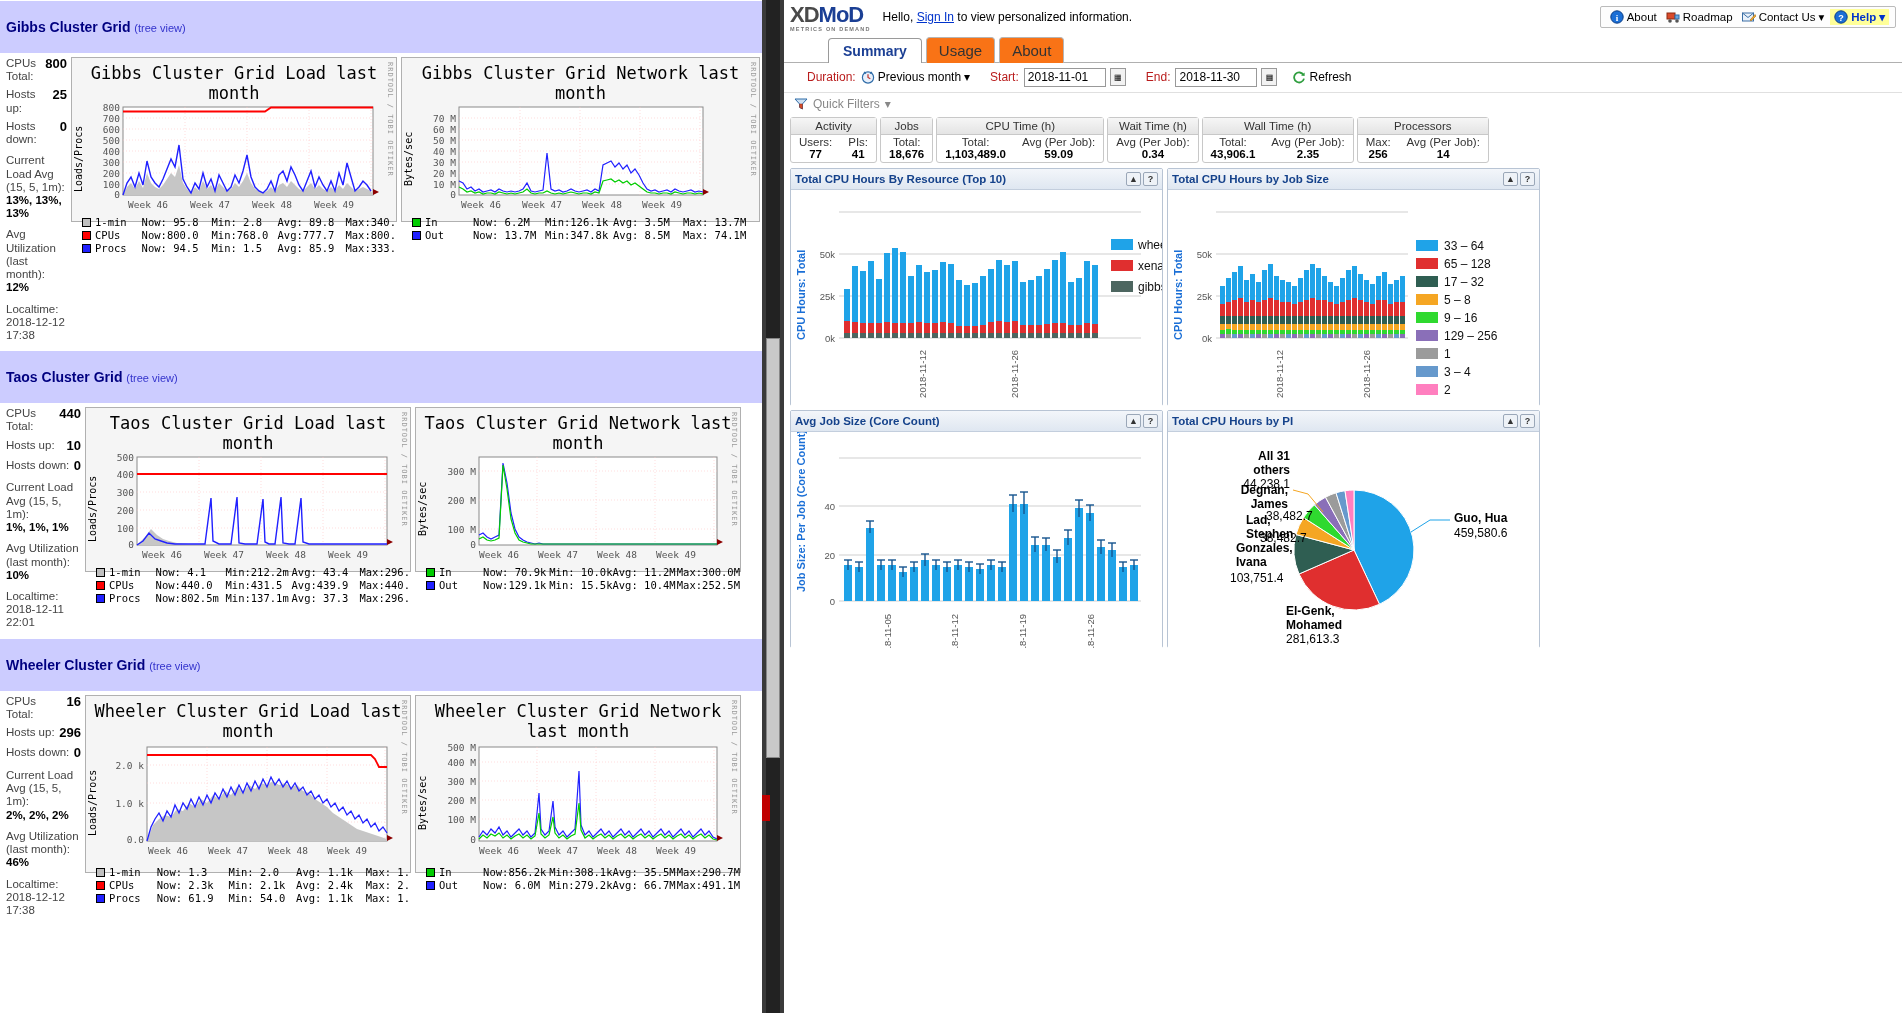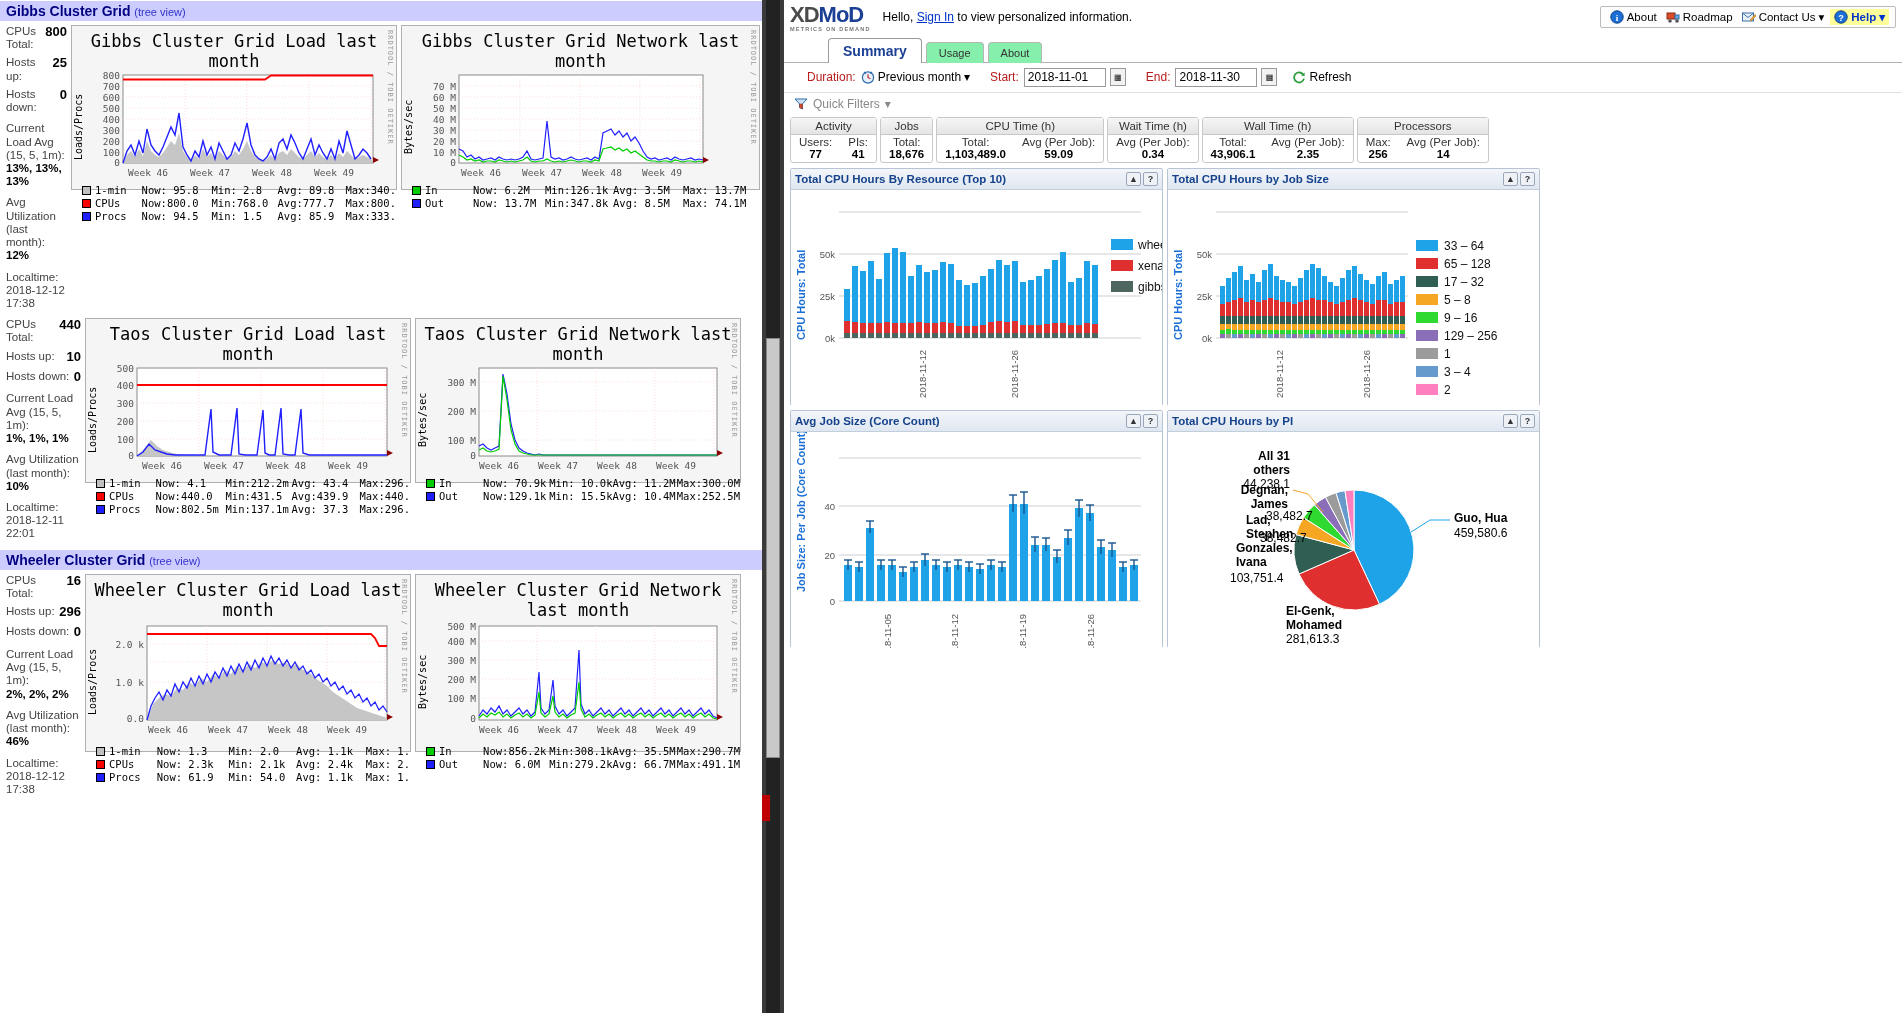--- a/index.html
+++ b/index.html
@@ -7,21 +7,21 @@
   body {
     width:1902px; height:1013px; overflow:hidden;
     font-family:"Liberation Sans", sans-serif; font-size:12px; color:#000;
     background:#fff;
   }
   .app { display:flex; width:1902px; height:1013px; }
 
   
   .ganglia { width:762px; height:1013px; position:relative; background:#fff; overflow:hidden; }
   .grid-header {
-    background:#ccccff; padding:2px 6px; font-weight:bold; font-size:14px;
+    background:#ccccff; padding:18px 6px; font-weight:bold; font-size:14px;
     color:#000080; border-top:1px solid #fff;
   }
   .grid-header .treeview { font-weight:normal; font-size:11px; color:#3333cc; }
   .grid-body { display:flex; }
   .grid-stats { width:85px; padding:4px 4px 4px 6px; font-size:11.5px; color:#333; line-height:1.15; }
   .stat-row { display:flex; align-items:flex-start; margin-bottom:5px; }
   .stat-lbl { flex:1; color:#444; }
   .stat-val { font-weight:bold; font-size:13px; color:#000; padding-left:4px; white-space:nowrap; }
   .stat-block { margin-top:8px; color:#444; }
   .stat-block b { color:#000; }
@@ -70,21 +70,21 @@
     border:1px solid #bbb; background:#fdfdfd; border-radius:2px; padding:2px 6px;
     font-size:11.5px; display:flex; align-items:center; gap:3px; margin-top:2px;
   }
   .xd-links .item { display:flex; align-items:center; gap:3px; padding:0 3px; cursor:pointer; }
   .xd-links .help { background:#ffff99; padding:1px 4px; color:#0033cc; font-weight:bold; }
   .ico { display:inline-block; width:14px; height:14px; vertical-align:middle; }
 
   .tabbar { display:flex; align-items:flex-end; padding:3px 0 0 8px; border-bottom:1px solid #b0b0b0; background:#fff; height:30px; }
   .tab {
     border:1px solid #b5b5b5; border-bottom:none; border-radius:4px 4px 0 0;
-    padding:4px 12px; margin-right:4px; font-size:11px; background:#86efac; color:#333; cursor:pointer;
+    padding:4px 12px; margin-right:4px; font-size:15px; background:#f97316; color:#333; cursor:pointer;
     position:relative; top:1px;
   }
   .tab.active { background:#fff; color:#1b3f94; font-weight:bold; font-size:14px; border-color:#9a9a9a; padding:4px 14px;margin-left:36px; }
 
   .toolbar { display:flex; align-items:center; gap:5px; padding:5px 8px; font-size:12px; border-bottom:1px solid #e0e0e0; }
   .tb-label { color:#b91c1c;margin-left:15px; }
   .tb-btn { display:flex; align-items:center; gap:3px; cursor:pointer; }
   .date-input {
     border:1px solid #999; background:#fff; padding:1px 3px; font-size:12px; width:82px; height:19px;
     font-family:"Liberation Sans", sans-serif;
@@ -289,20 +289,24 @@
               <span class="lfield">Now:  13.7M</span>
               <span class="lfield2">Min:347.8k</span>
               <span class="lfield3">Avg:   8.5M</span>
               <span>Max:  74.1M</span>
             </div>
           </div>
         </div>
       </div>
     </div>
 
+    <div class="grid-header" style="margin-top:4px;">
+      <span>Taos Cluster Grid</span>
+      <span class="treeview">(tree view)</span>
+    </div>
     <div class="grid-body">
       <div class="grid-stats">
         <div class="stat-row">
           <span class="stat-lbl">CPUs Total:</span>
           <span class="stat-val">440</span>
         </div>
         <div class="stat-row">
           <span class="stat-lbl">Hosts up:</span>
           <span class="stat-val">10</span>
         </div>

